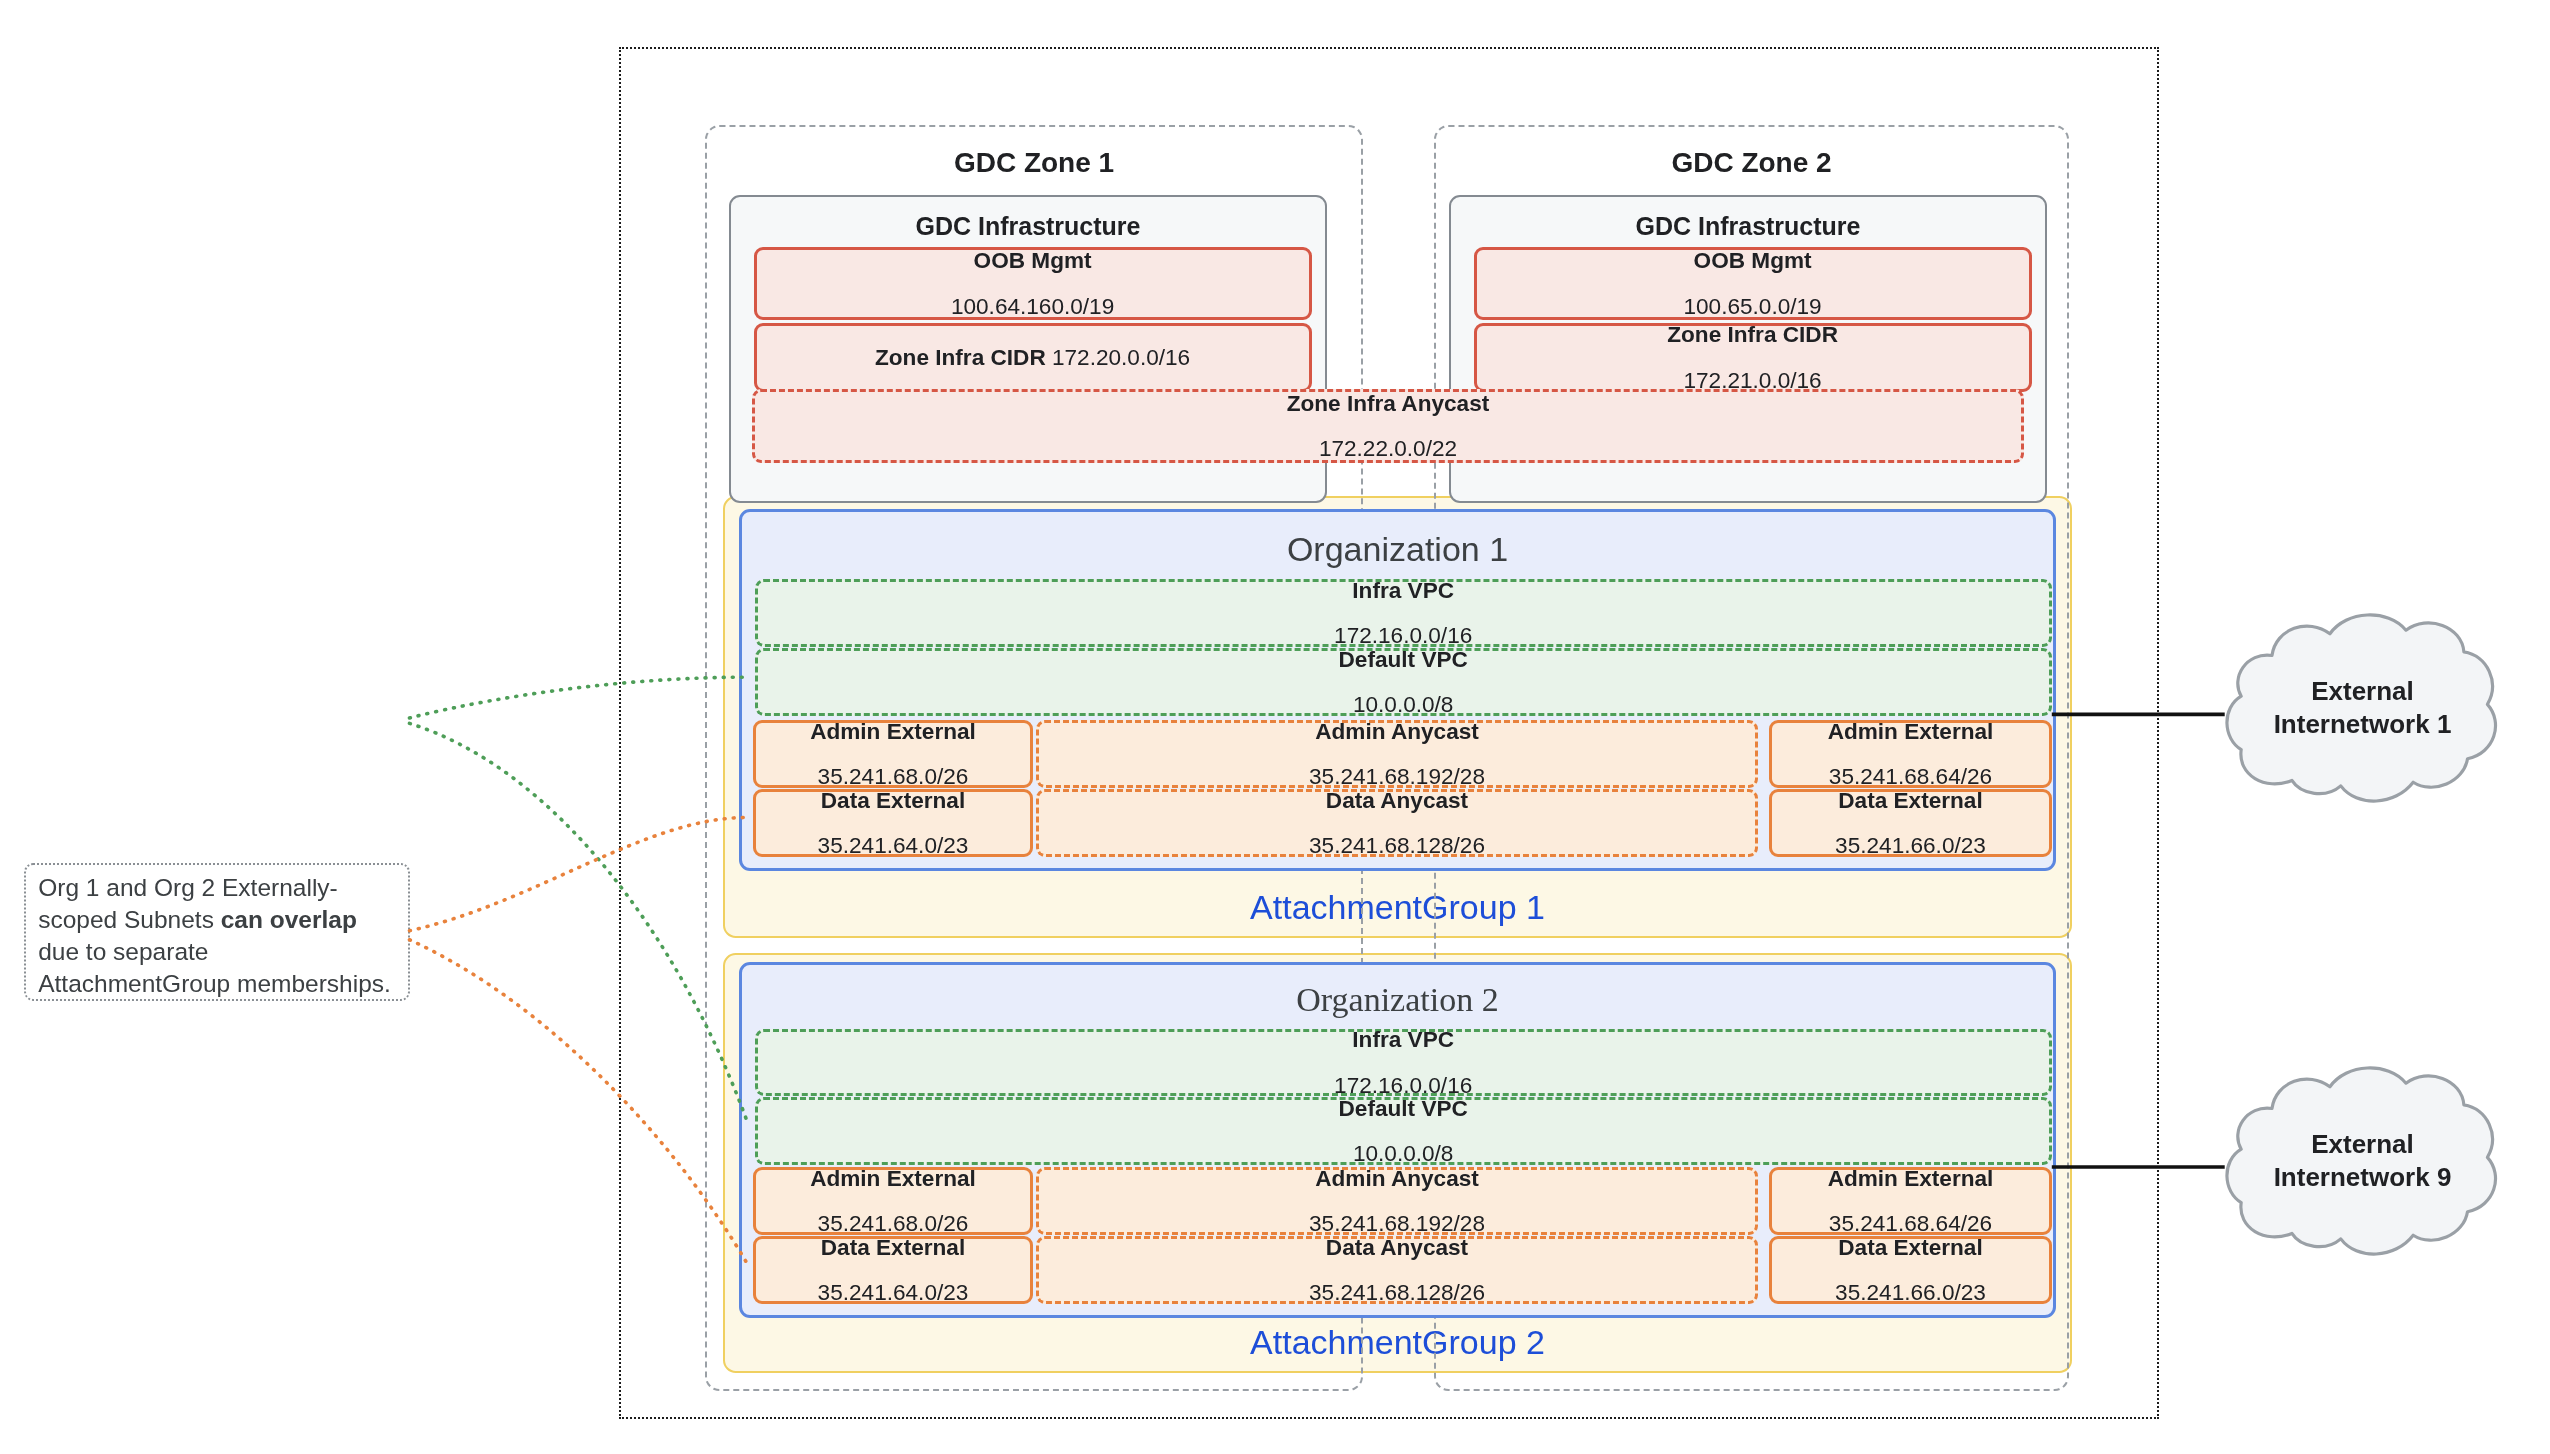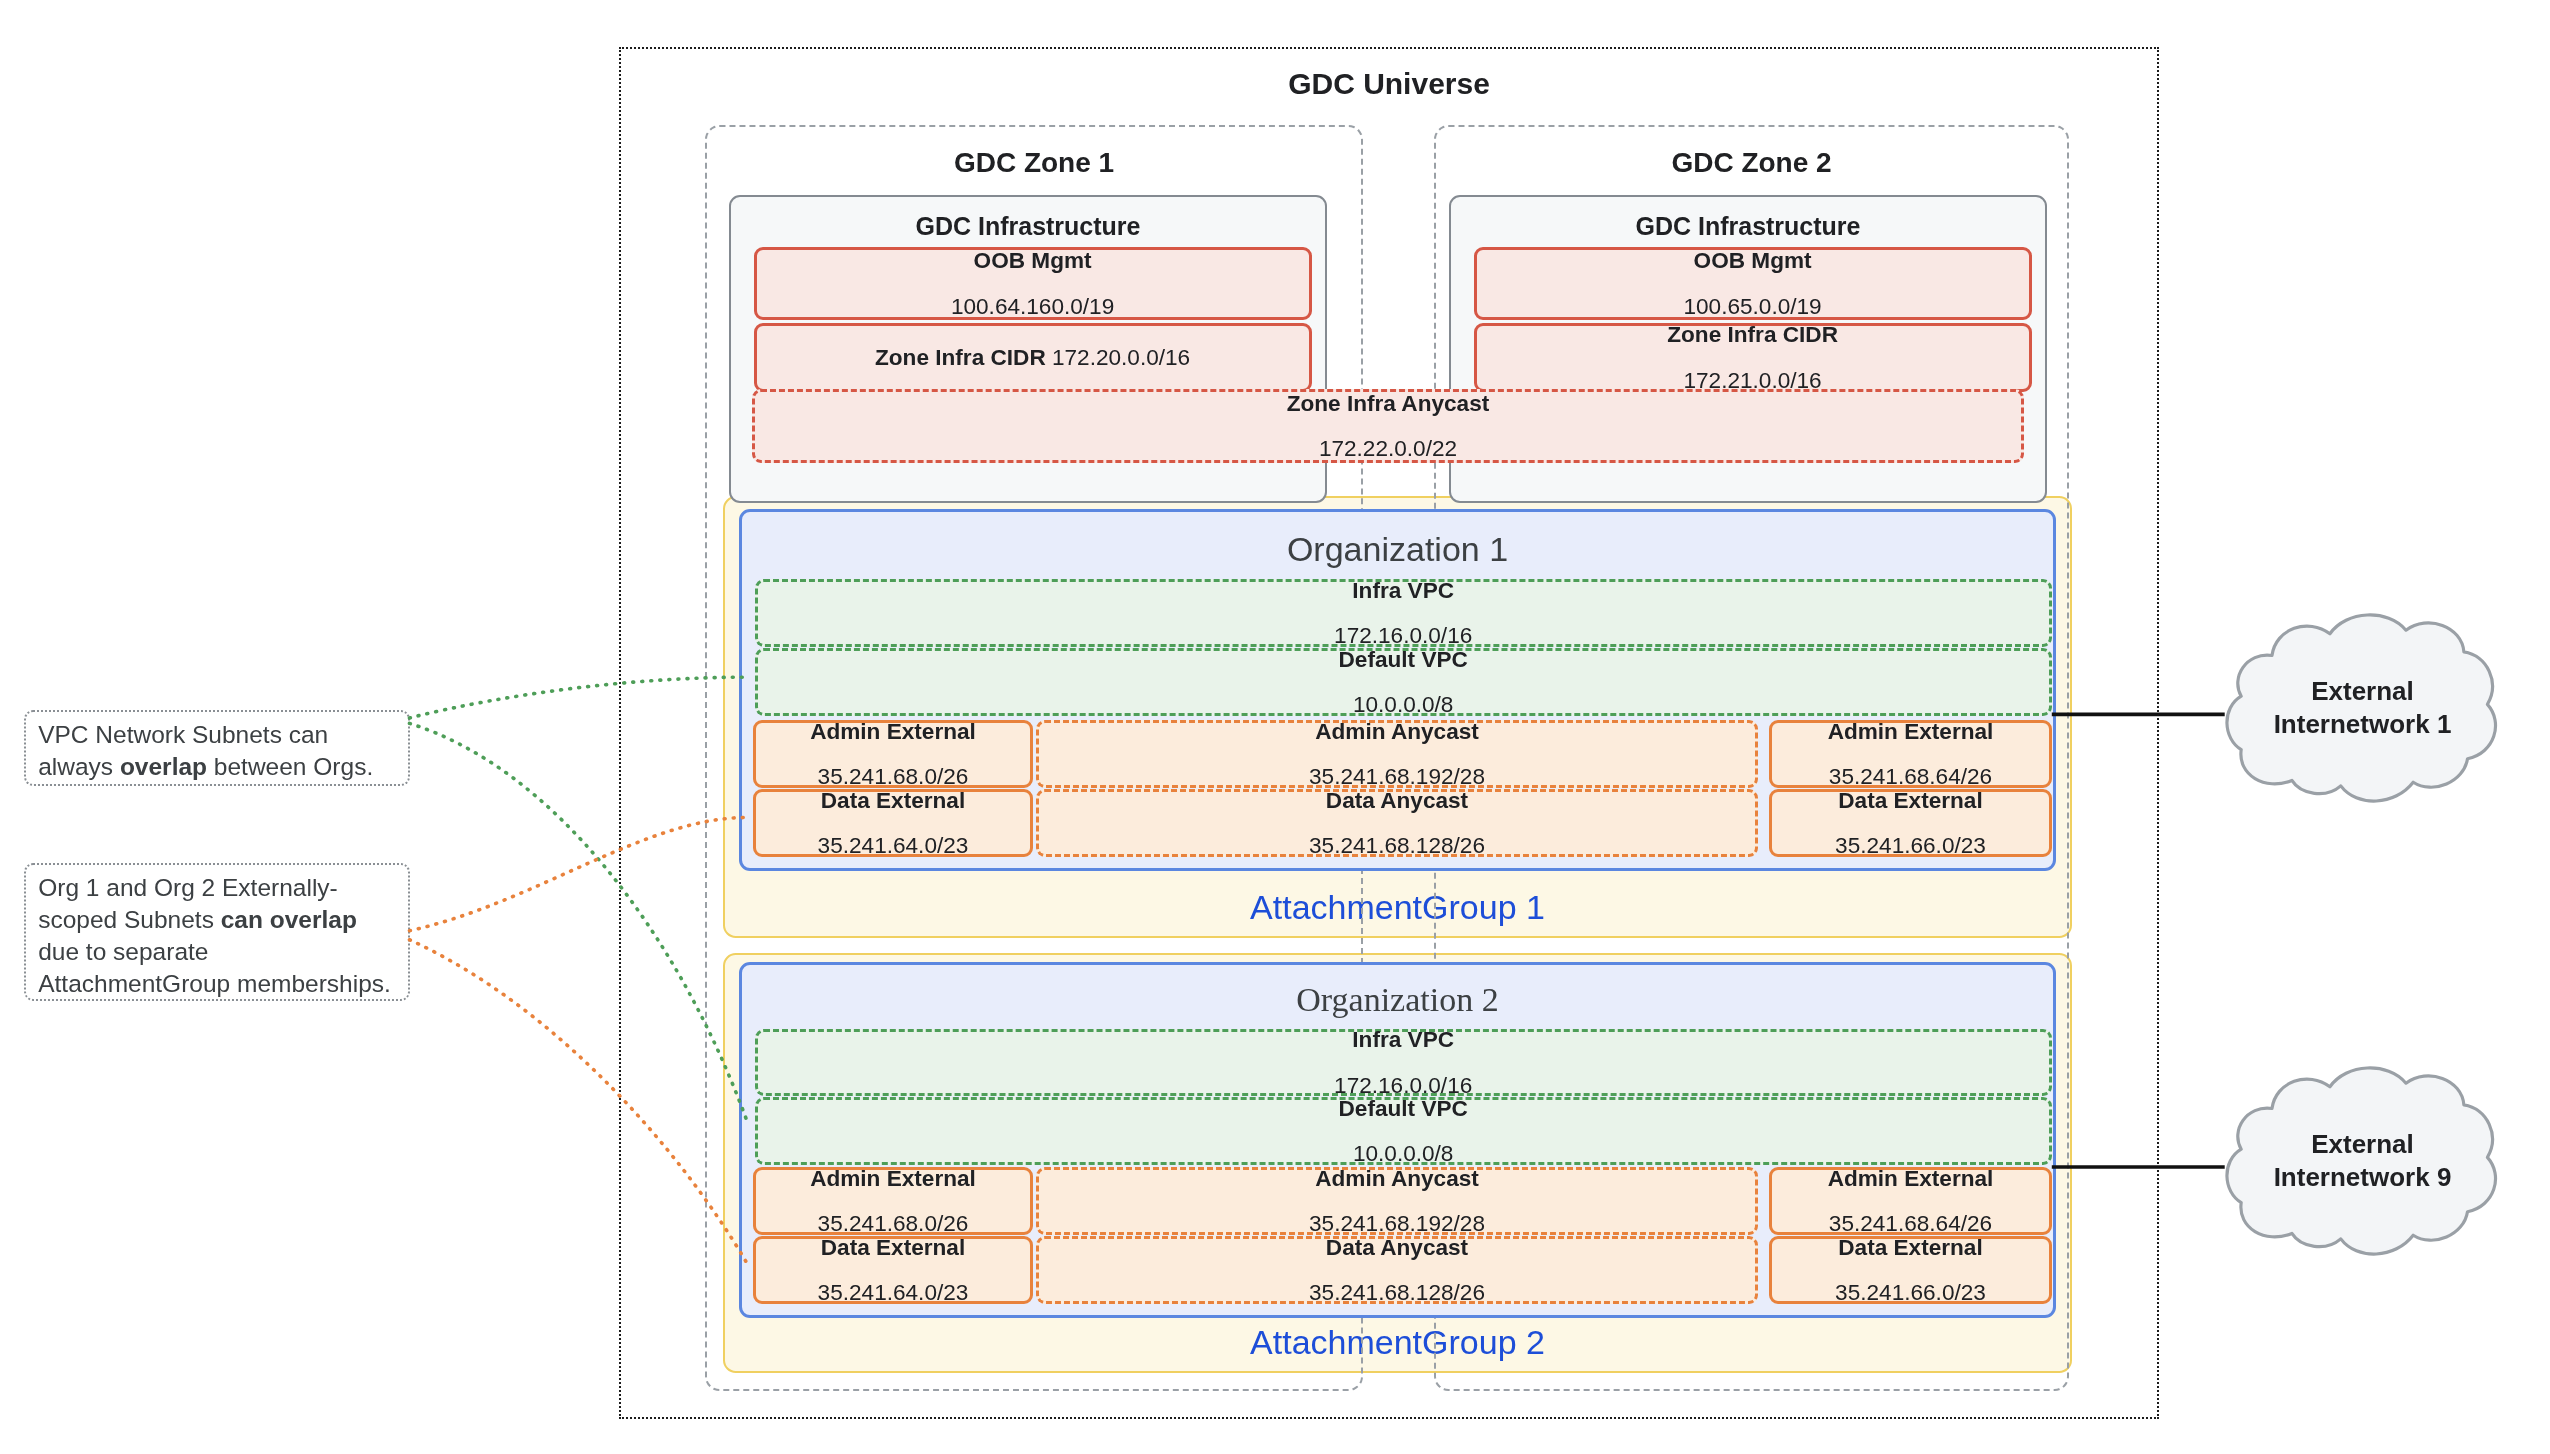--- a/index.html
+++ b/index.html
@@ -79,21 +79,20 @@
 
   
   #overlay{position:absolute; left:0; top:0; z-index:5; pointer-events:none;}
 </style>
 </head>
 <body>
 
 <div id="stage">
 
   <div class="abs universe"></div>
-  <div class="abs universe-label">GDC Universe</div>
 
   <div class="abs ag ag1">
     <div class="ag-label">AttachmentGroup 1</div>
   </div>
   <div class="abs ag ag2">
     <div class="ag-label">AttachmentGroup 2</div>
   </div>
 
   <div class="abs zone zone1">
     <div class="zone-label">GDC Zone 1</div>
@@ -204,23 +203,20 @@
     <div class="sb sb-dash col-m center two-line" style="top:271px; height:62px;">
       <div class="b">Data Anycast</div>
       <div>35.241.68.128/26</div>
     </div>
     <div class="sb sb-solid col-r center two-line" style="top:271px; height:62px;">
       <div class="b">Data External</div>
       <div>35.241.66.0/23</div>
     </div>
   </div>
 
-  <div class="abs note note1">
-    <span>VPC Network Subnets can always </span><span class="b">overlap</span><span> between Orgs.</span>
-  </div>
   <div class="abs note note2">
     <span>Org 1 and Org 2 Externally-scoped Subnets </span><span class="b">can overlap</span><span> due to separate AttachmentGroup memberships.</span>
   </div>
 
   <div class="abs cloud cloud1">
     <svg width="283" height="210" viewBox="0 0 312 232">
       <path d="M78,196 C48,208 18,190 22,162 C2,150 0,116 22,103 C10,82 28,54 56,58 C60,28 96,16 120,34 C138,8 184,6 204,30 C228,12 266,26 268,54 C294,58 308,88 294,112 C312,132 302,166 272,172 C268,198 234,212 212,198 C192,224 150,226 132,202 C116,216 88,212 78,196 Z" fill="#f3f5f7" stroke="#9aa0a6" stroke-width="3.5" stroke-linejoin="round"></path>
     </svg>
     <div class="cloud-text">
       <div>External</div>

